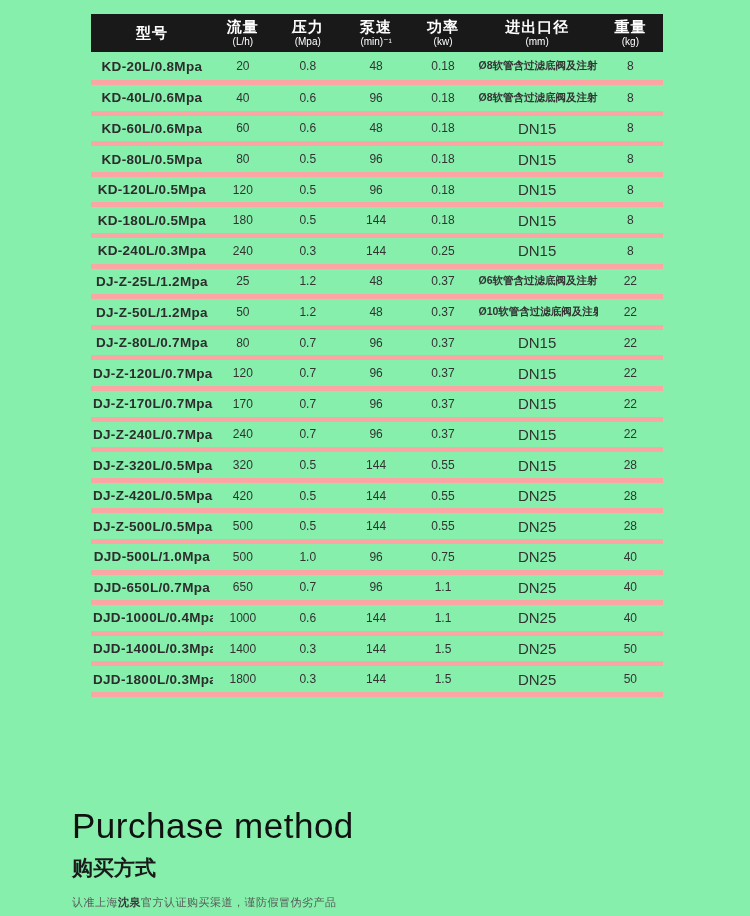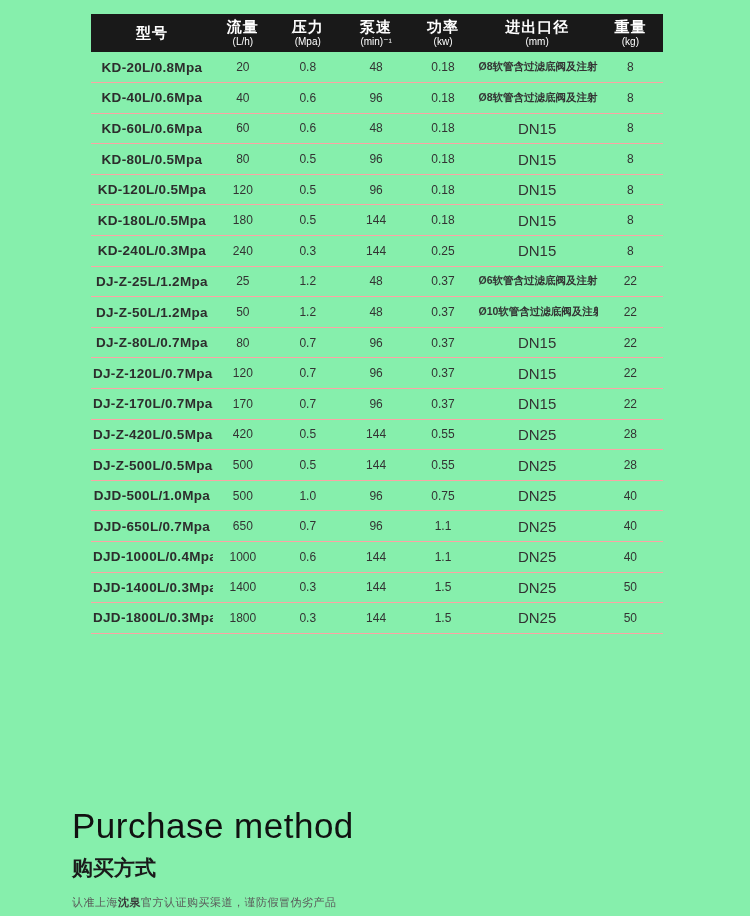--- a/index.html
+++ b/index.html
@@ -44,21 +44,21 @@
     letter-spacing: 1px;
   }
   .h-unit {
     font-size: 10px;
     font-weight: 400;
     letter-spacing: 0;
     margin-top: 1px;
   }
   .spec-table tbody tr {
     height: 30.6px;
-    border-bottom: 1px solid #fca5a5;
+    border-bottom: 5px solid #fca5a5;
   }
   .spec-table tbody td {
     text-align: center;
     vertical-align: middle;
     padding: 0 2px;
     font-size: 12px;
     color: #333333;
     white-space: nowrap;
     overflow: hidden;
   }
@@ -256,20 +256,38 @@
         <tr>
           <td class="c0">DJ-Z-170L/0.7Mpa</td>
           <td class="c1">170</td>
           <td class="c2">0.7</td>
           <td class="c3">96</td>
           <td class="c4">0.37</td>
           <td class="c5">DN15</td>
           <td class="c6">22</td>
         </tr>
         <tr>
+          <td class="c0">DJ-Z-240L/0.7Mpa</td>
+          <td class="c1">240</td>
+          <td class="c2">0.7</td>
+          <td class="c3">96</td>
+          <td class="c4">0.37</td>
+          <td class="c5">DN15</td>
+          <td class="c6">22</td>
+        </tr>
+        <tr>
+          <td class="c0">DJ-Z-320L/0.5Mpa</td>
+          <td class="c1">320</td>
+          <td class="c2">0.5</td>
+          <td class="c3">144</td>
+          <td class="c4">0.55</td>
+          <td class="c5">DN15</td>
+          <td class="c6">28</td>
+        </tr>
+        <tr>
           <td class="c0">DJ-Z-420L/0.5Mpa</td>
           <td class="c1">420</td>
           <td class="c2">0.5</td>
           <td class="c3">144</td>
           <td class="c4">0.55</td>
           <td class="c5">DN25</td>
           <td class="c6">28</td>
         </tr>
         <tr>
           <td class="c0">DJ-Z-500L/0.5Mpa</td>

